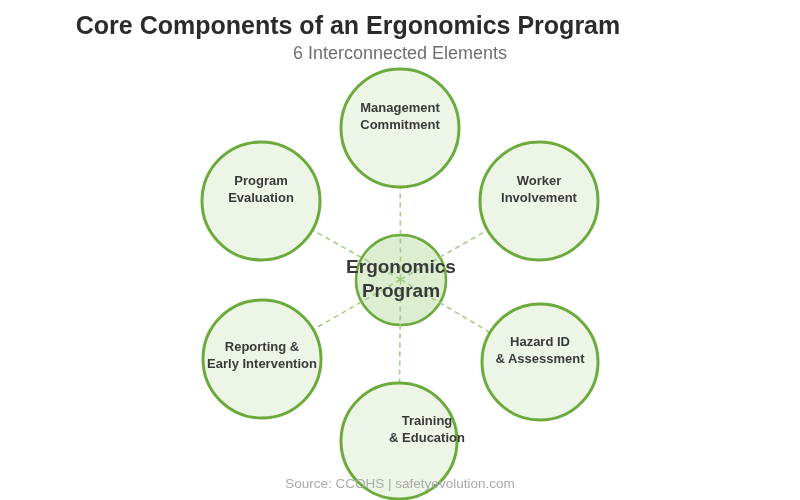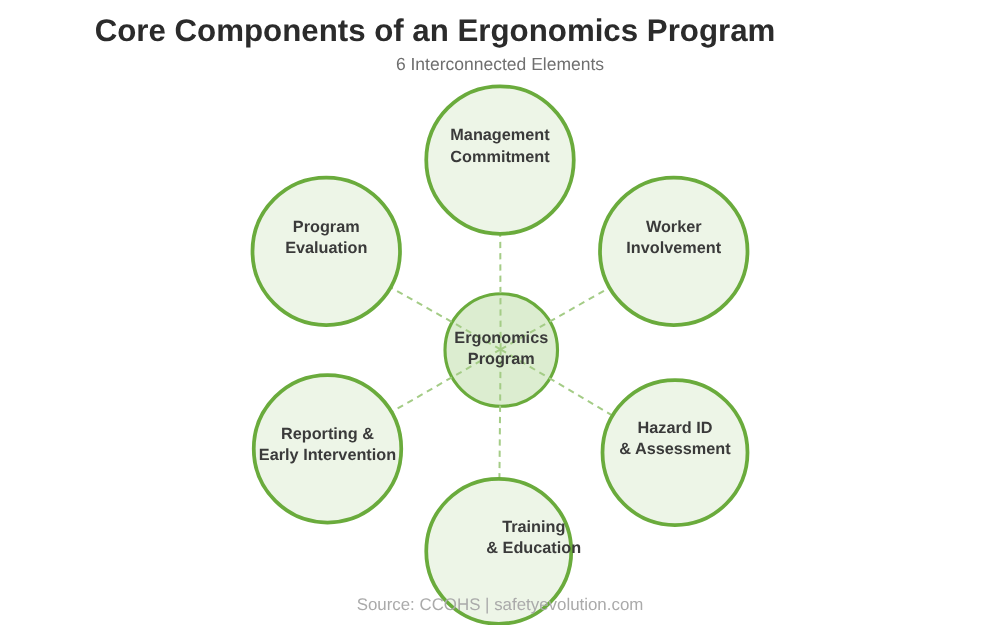--- a/index.html
+++ b/index.html
@@ -22,35 +22,35 @@
   }
   .title{
     position:absolute;top:11px;left:0;width:696px;
     text-align:center;
     font-size:25px;font-weight:700;color:var(--title-color);
     letter-spacing:0px;
   }
   .subtitle{
     position:absolute;top:43px;left:0;width:800px;
     text-align:center;
-    font-size:14px;font-weight:400;color:var(--subtitle-color);
+    font-size:18px;font-weight:400;color:var(--subtitle-color);
   }
   svg.diagram{position:absolute;left:0;top:0;z-index:1;}
   .outer-circle{fill:var(--node-fill);stroke:var(--node-border);stroke-width:3;}
   .center-circle{fill:var(--center-fill);stroke:var(--node-border);stroke-width:2.5;}
   .connector{stroke:var(--connector);stroke-width:1.6;stroke-dasharray:5 4;fill:none;}
   .node-label{
     position:absolute;z-index:3;
     transform:translate(-50%,-50%);
     text-align:center;
     font-size:13px;font-weight:700;color:var(--label-color);
     line-height:1.28;
     white-space:pre-line;
   }
-  .node-label.center{font-size:13px;}
+  .node-label.center{font-size:19px;}
   
   .pos-center      {left:401px;top:279px;}
   .pos-management  {left:400px;top:117px;}
   .pos-worker      {left:539px;top:190px;}
   .pos-hazard      {left:540px;top:351px;}
   .pos-training    {left:399px;top:430px;margin-left:28px;}
   .pos-reporting   {left:262px;top:356px;}
   .pos-evaluation  {left:261px;top:190px;}
   .footer{
     position:absolute;top:476px;left:0;width:800px;z-index:3;

